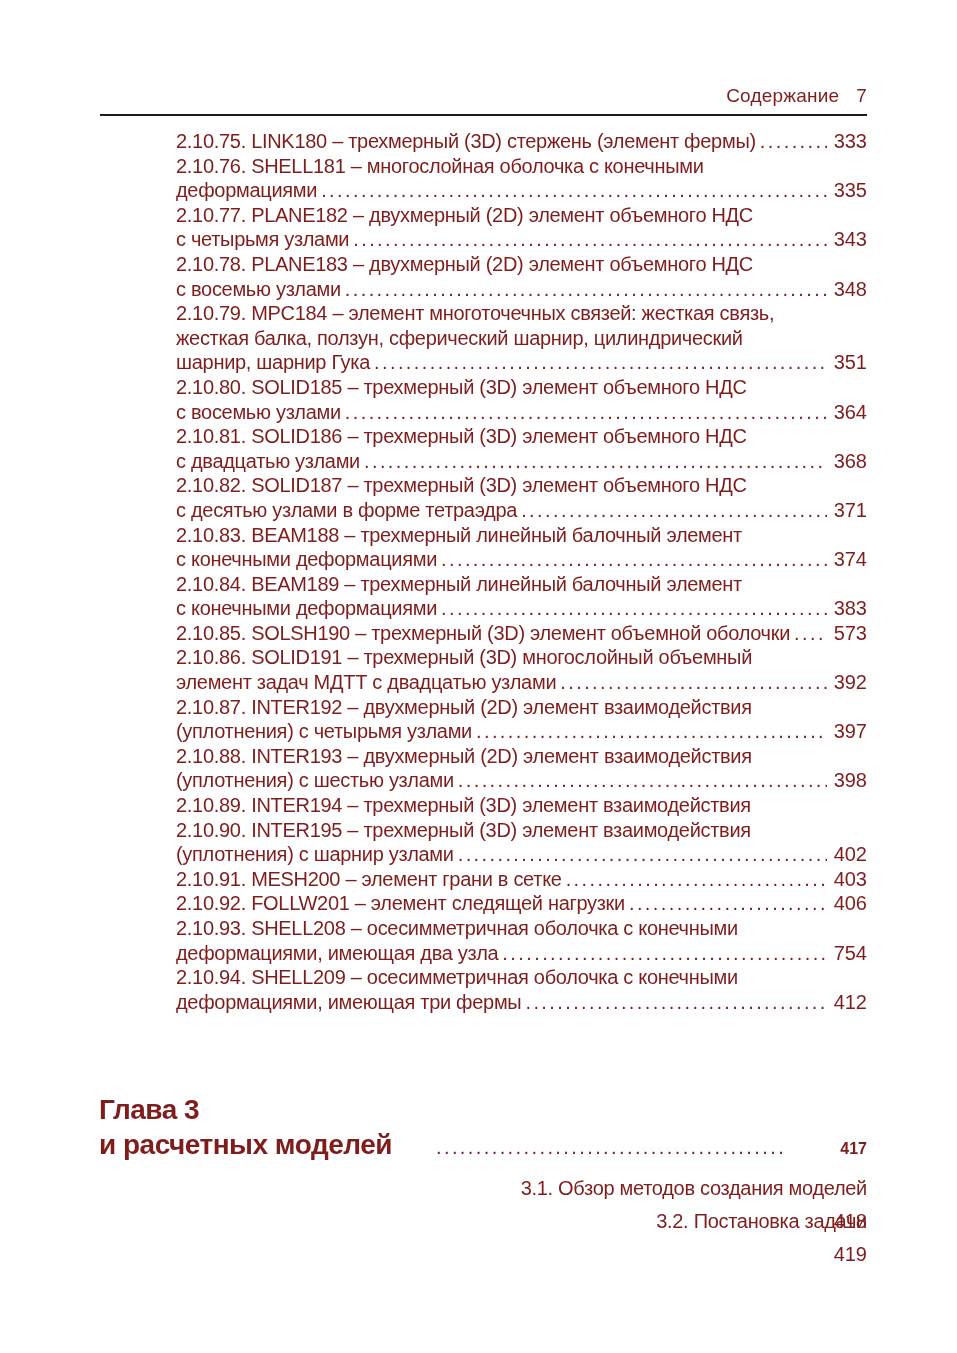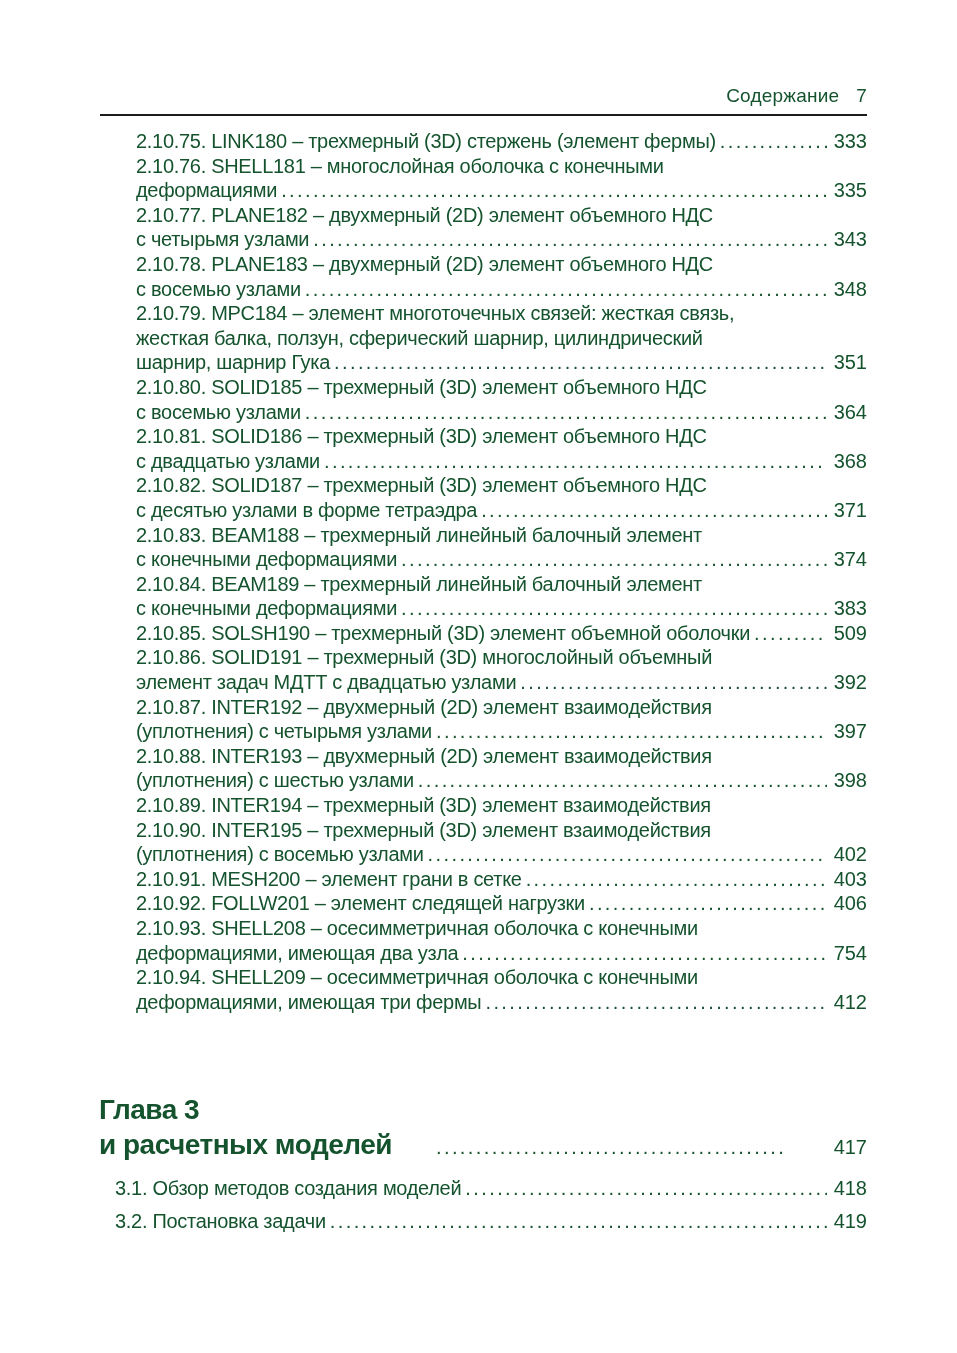--- a/index.html
+++ b/index.html
@@ -2,21 +2,21 @@
 <html><head>
 <meta charset="utf-8">
 <title>Document</title>
 <style>
   html, body { margin: 0; padding: 0; background: #ffffff; }
   .page {
     position: relative;
     width: 957px;
     height: 1353px;
     background: #ffffff;
-    color: #14532d;
+    color: #7f1d1d;
     font-family: "Liberation Sans", sans-serif;
     overflow: hidden;
   }
   
   .header-row {
     position: absolute;
     top: 84px;
     left: 100px;
     width: 767px;
     display: flex;
@@ -43,20 +43,21 @@
     width: 731px;
     font-size: 20px;
     letter-spacing: -0.3px;
   }
   .toc-line {
     display: flex;
     align-items: baseline;
     height: 24.6px;
     line-height: 24.6px;
     white-space: nowrap;
+    margin-left: 40px;
   }
   .txt { flex: 0 0 auto; }
   .dots {
     flex: 1 1 auto;
     overflow: hidden;
     min-width: 8px;
     margin: 0 6px 0 4px;
     white-space: nowrap;
   }
   .dots::before {
@@ -81,39 +82,40 @@
     font-size: 28px;
     letter-spacing: -0.5px;
   }
   .chapter-line {
     height: 35px;
     line-height: 35px;
     white-space: nowrap;
   }
   .cl-flex { display: flex; align-items: baseline; gap: 40px; }
   .chapter .pg {
-    font-weight: normal;
-    font-size: 20px;
+    font-weight: bold;
+    font-size: 16px;
     letter-spacing: 0;
   }
   
   .sections {
     position: absolute;
     top: 1172px;
     left: 115px;
     width: 752px;
     font-size: 20px;
     letter-spacing: -0.3px;
   }
   .section-row {
     display: flex;
     align-items: flex-end;
     height: 33px;
     line-height: 33px;
     white-space: nowrap;
+    flex-direction: column;
   }
 </style>
 </head>
 <body>
 
 <div class="page">
 
   <div class="header-row">
     <span class="hdr-title">Содержание</span>
     <span class="hdr-num">7</span>
@@ -198,21 +200,21 @@
         <span class="txt">2.10.84. BEAM189 – трехмерный линейный балочный элемент</span>
       </div>
       <div class="toc-line">
         <span class="txt">с конечными деформациями</span>
         <span class="dots"></span>
         <span class="pg">383</span>
       </div>
       <div class="toc-line">
         <span class="txt">2.10.85. SOLSH190 – трехмерный (3D) элемент объемной оболочки</span>
         <span class="dots"></span>
-        <span class="pg">509</span>
+        <span class="pg">573</span>
       </div>
       <div class="toc-line">
         <span class="txt">2.10.86. SOLID191 – трехмерный (3D) многослойный объемный</span>
       </div>
       <div class="toc-line">
         <span class="txt">элемент задач МДТТ с двадцатью узлами</span>
         <span class="dots"></span>
         <span class="pg">392</span>
       </div>
       <div class="toc-line">
@@ -231,21 +233,21 @@
         <span class="dots"></span>
         <span class="pg">398</span>
       </div>
       <div class="toc-line">
         <span class="txt">2.10.89. INTER194 – трехмерный (3D) элемент взаимодействия</span>
       </div>
       <div class="toc-line">
         <span class="txt">2.10.90. INTER195 – трехмерный (3D) элемент взаимодействия</span>
       </div>
       <div class="toc-line">
-        <span class="txt">(уплотнения) с восемью узлами</span>
+        <span class="txt">(уплотнения) с шарнир узлами</span>
         <span class="dots"></span>
         <span class="pg">402</span>
       </div>
       <div class="toc-line">
         <span class="txt">2.10.91. MESH200 – элемент грани в сетке</span>
         <span class="dots"></span>
         <span class="pg">403</span>
       </div>
       <div class="toc-line">
         <span class="txt">2.10.92. FOLLW201 – элемент следящей нагрузки</span>

